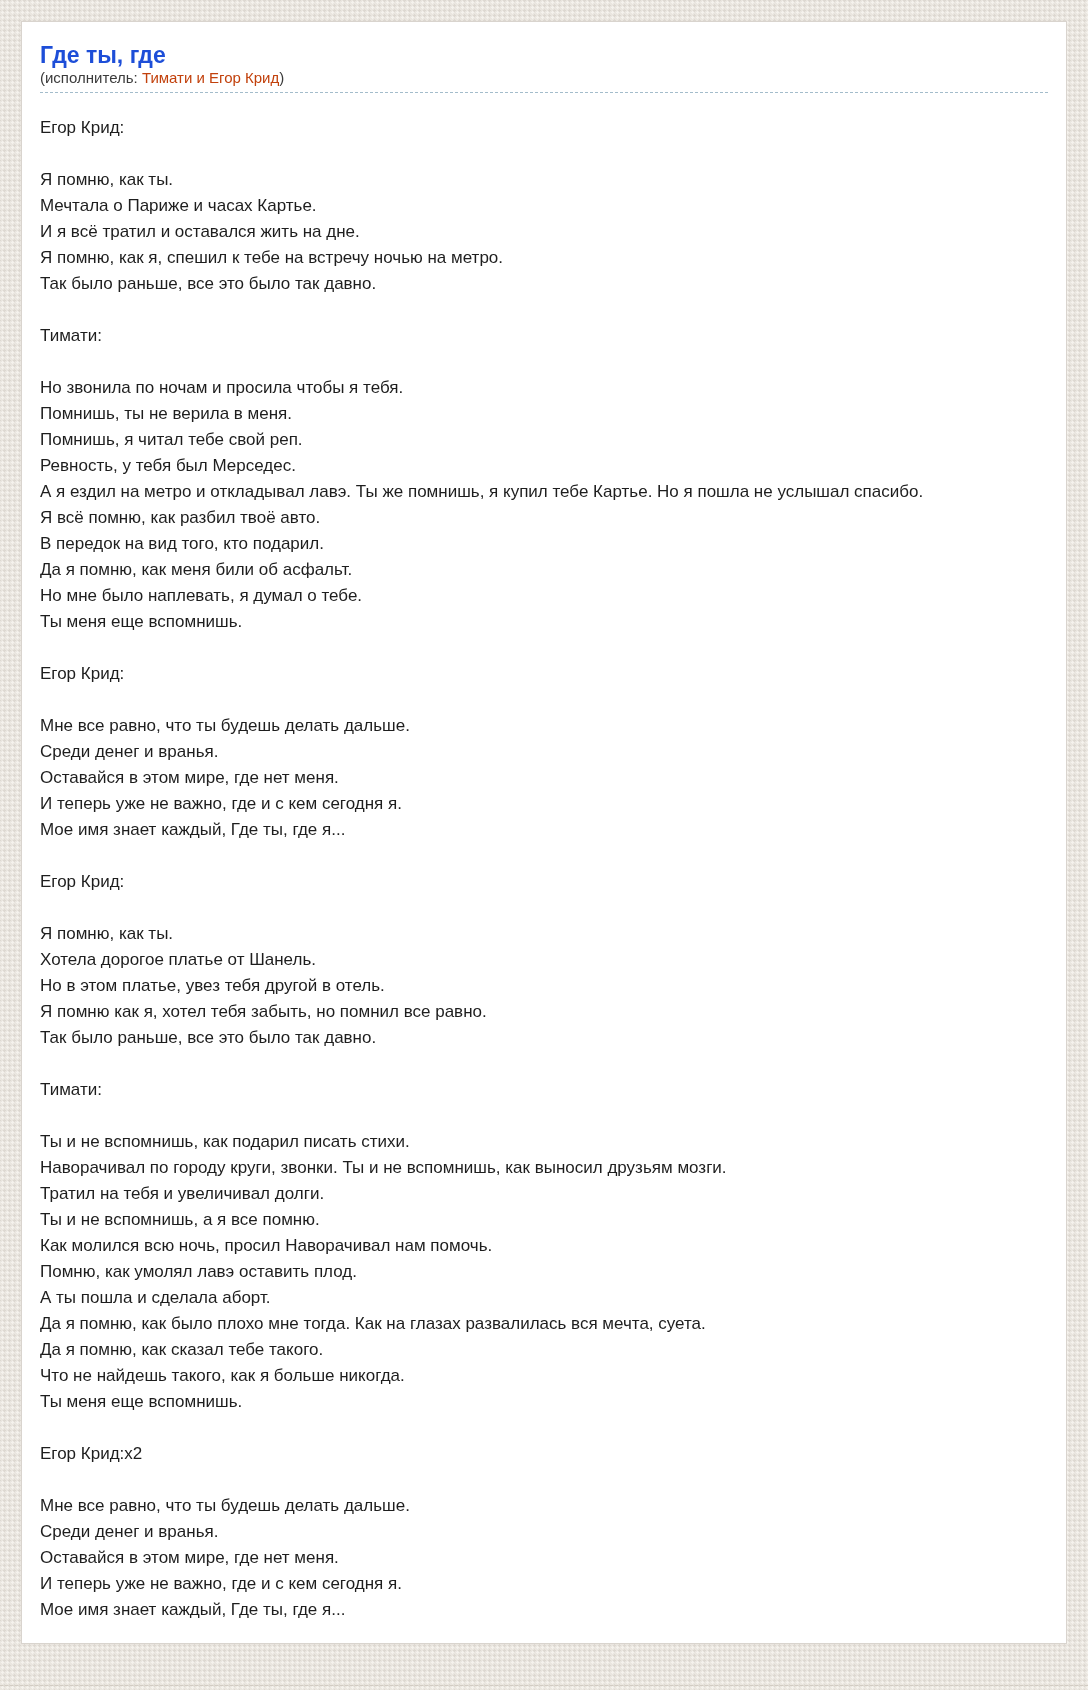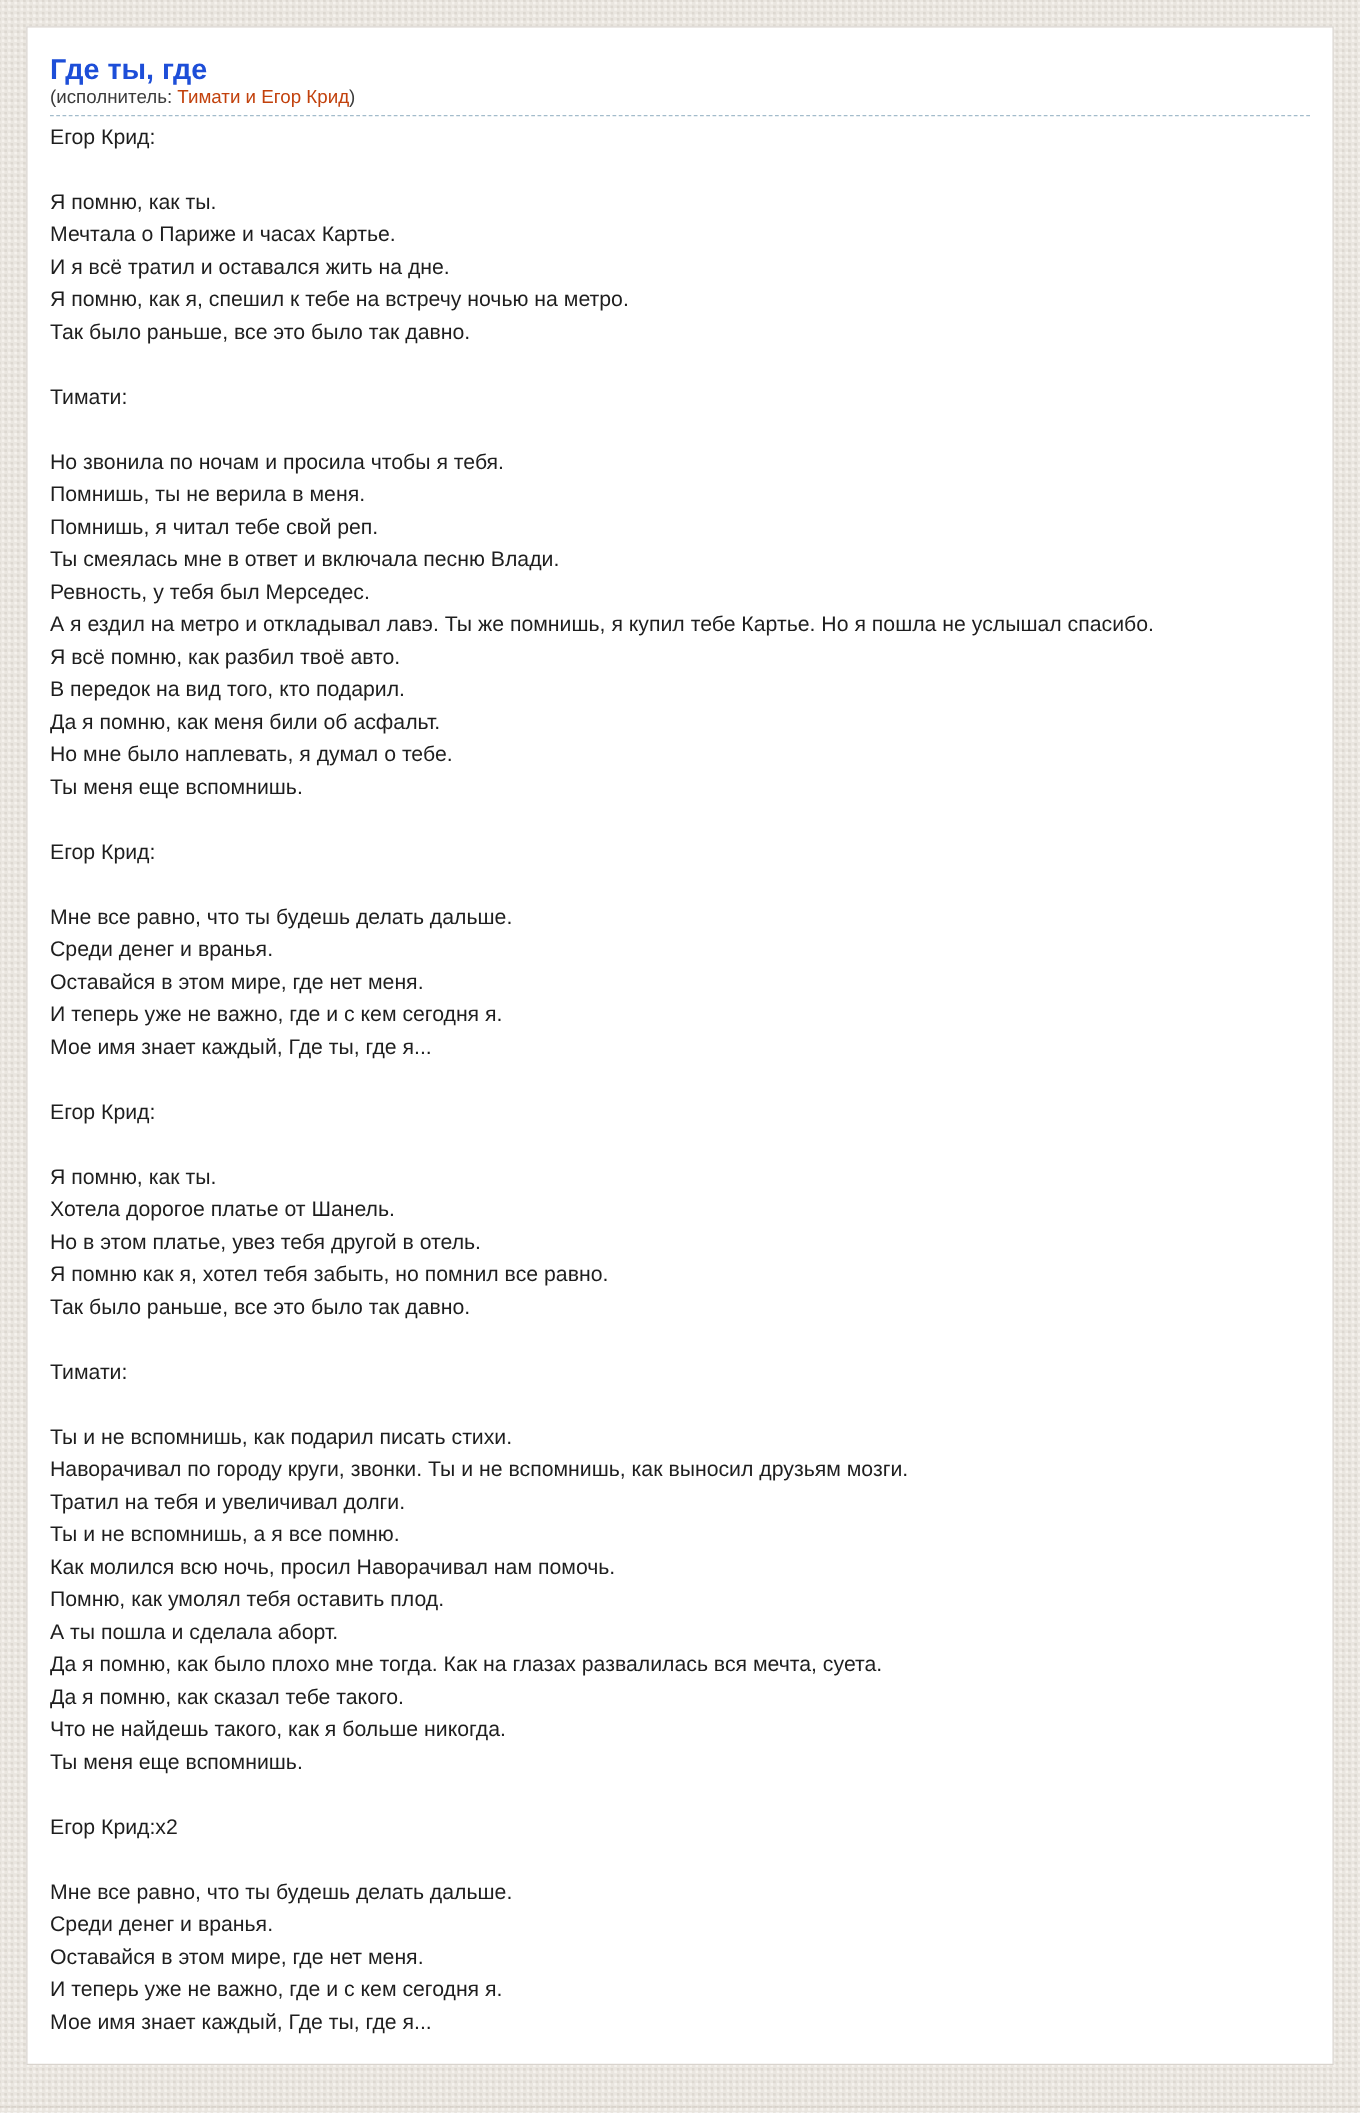--- a/index.html
+++ b/index.html
@@ -44,21 +44,21 @@
     font-size: 15px;
     line-height: 19px;
     color: #3b3b3b;
   }
   .performer-link {
     color: #c2410c;
     text-decoration: none;
     cursor: pointer;
   }
   .lyrics {
-    margin-top: 4px;
+    margin-top: 22px;
     color: #1e1e1e;
     font-size: 17px;
   }
   .section + .section {
     margin-top: 26px;
   }
   .section-header {
     margin-bottom: 26px;
   }
   .line {
@@ -93,21 +93,20 @@
         <div class="line">Мечтала о Париже и часах Картье.</div>
         <div class="line">И я всё тратил и оставался жить на дне.</div>
         <div class="line">Я помню, как я, спешил к тебе на встречу ночью на метро.</div>
         <div class="line">Так было раньше, все это было так давно.</div>
       </div>
       <div class="section">
         <div class="line section-header">Тимати:</div>
         <div class="line">Но звонила по ночам и просила чтобы я тебя.</div>
         <div class="line">Помнишь, ты не верила в меня.</div>
         <div class="line">Помнишь, я читал тебе свой реп.</div>
-        <div class="line">Ты смеялась мне в ответ и включала песню Влади.</div>
         <div class="line">Ревность, у тебя был Мерседес.</div>
         <div class="line">А я ездил на метро и откладывал лавэ. Ты же помнишь, я купил тебе Картье. Но я пошла не услышал спасибо.</div>
         <div class="line">Я всё помню, как разбил твоё авто.</div>
         <div class="line">В передок на вид того, кто подарил.</div>
         <div class="line">Да я помню, как меня били об асфальт.</div>
         <div class="line">Но мне было наплевать, я думал о тебе.</div>
         <div class="line">Ты меня еще вспомнишь.</div>
       </div>
       <div class="section">
         <div class="line section-header">Егор Крид:</div>
@@ -125,21 +124,21 @@
         <div class="line">Я помню как я, хотел тебя забыть, но помнил все равно.</div>
         <div class="line">Так было раньше, все это было так давно.</div>
       </div>
       <div class="section">
         <div class="line section-header">Тимати:</div>
         <div class="line">Ты и не вспомнишь, как подарил писать стихи.</div>
         <div class="line">Наворачивал по городу круги, звонки. Ты и не вспомнишь, как выносил друзьям мозги.</div>
         <div class="line">Тратил на тебя и увеличивал долги.</div>
         <div class="line">Ты и не вспомнишь, а я все помню.</div>
         <div class="line">Как молился всю ночь, просил Наворачивал нам помочь.</div>
-        <div class="line">Помню, как умолял тебя оставить плод.</div>
+        <div class="line">Помню, как умолял лавэ оставить плод.</div>
         <div class="line">А ты пошла и сделала аборт.</div>
         <div class="line">Да я помню, как было плохо мне тогда. Как на глазах развалилась вся мечта, суета.</div>
         <div class="line">Да я помню, как сказал тебе такого.</div>
         <div class="line">Что не найдешь такого, как я больше никогда.</div>
         <div class="line">Ты меня еще вспомнишь.</div>
       </div>
       <div class="section">
         <div class="line section-header">Егор Крид:x2</div>
         <div class="line">Мне все равно, что ты будешь делать дальше.</div>
         <div class="line">Среди денег и вранья.</div>

